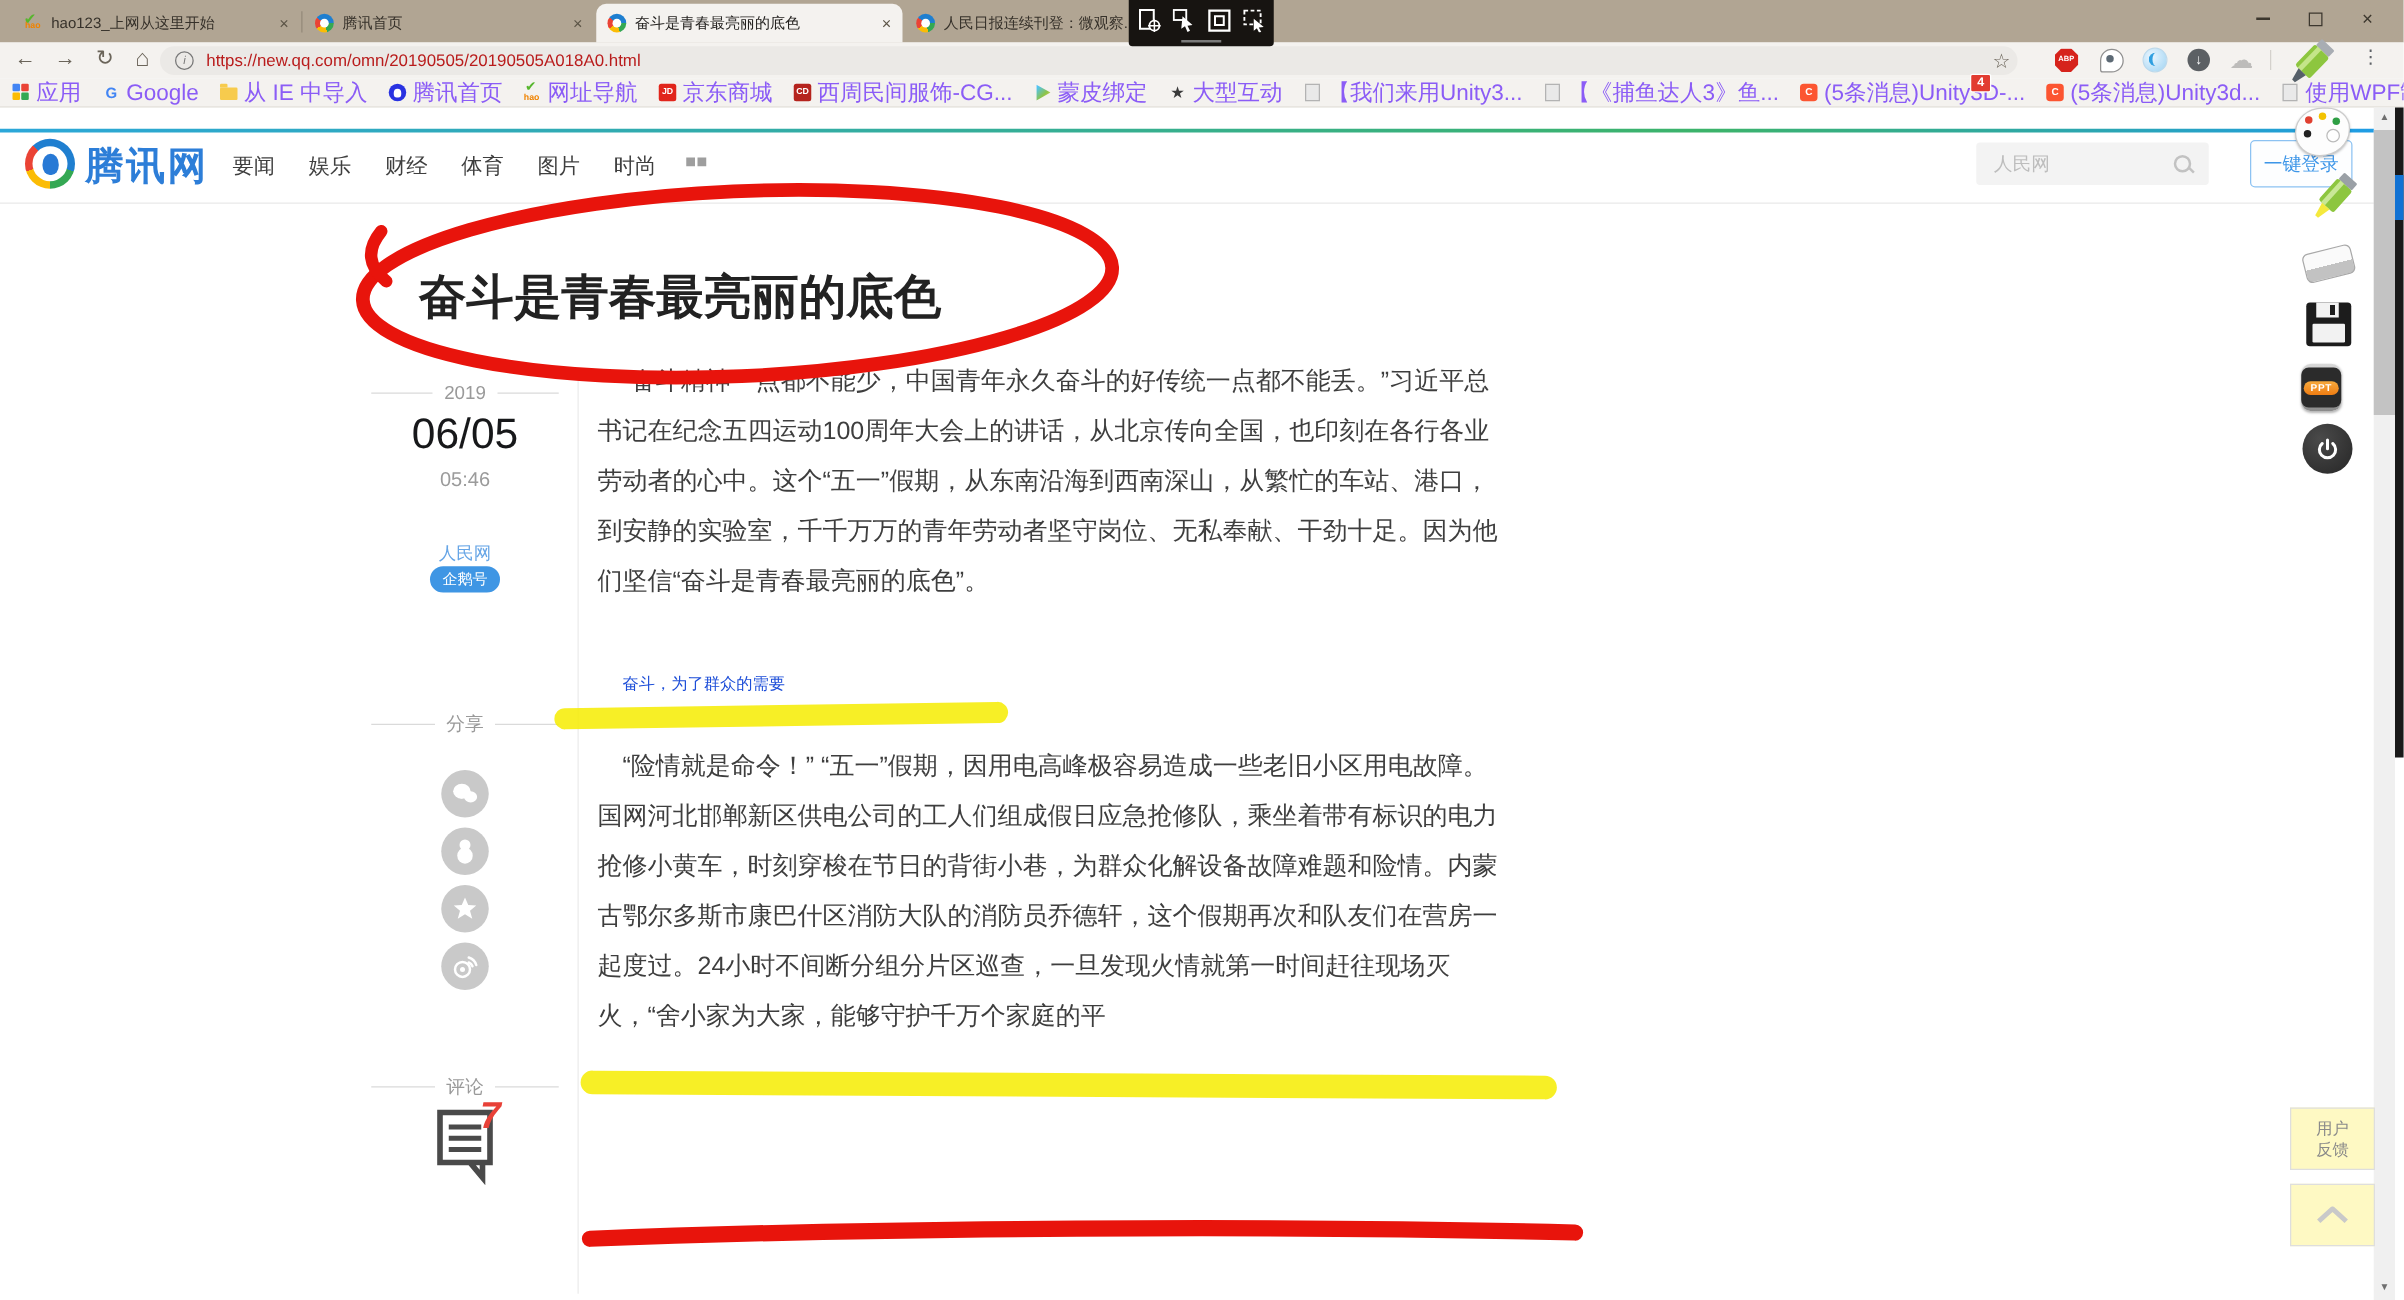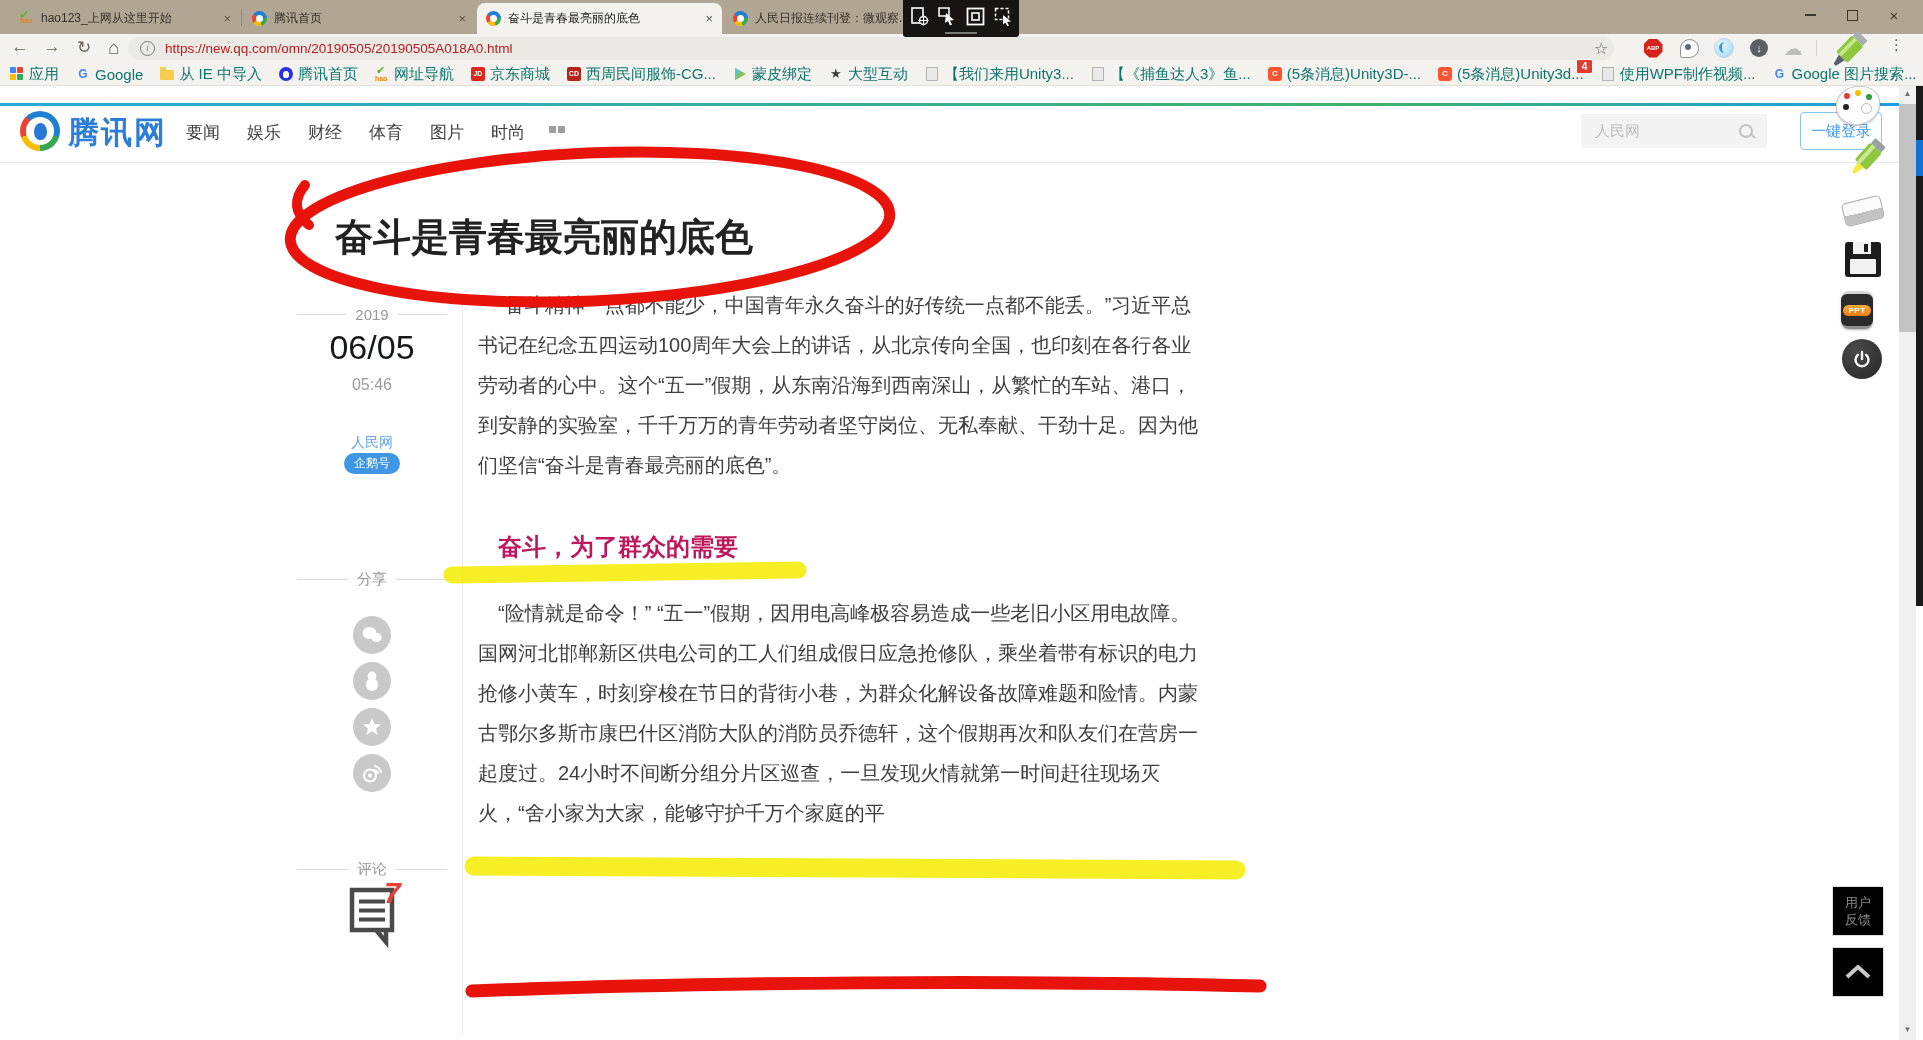--- a/index.html
+++ b/index.html
@@ -43,21 +43,21 @@
   .swan{width:18px;height:18px;border-radius:50%;background:radial-gradient(circle at 35% 35%,#eaf6ff,#9fd3f2);position:relative;border:1px solid #bcd9ec}
   .swan::after{content:"";position:absolute;left:4px;top:3px;width:9px;height:11px;border-left:3px solid #2f9fe0;border-radius:50%}
   .dlc{width:18px;height:18px;border-radius:50%;background:#5c6064;color:#fff;font-size:11px;line-height:18px;text-align:center}
   .cloudg{color:#bdbcba;font-size:19px}
   .extsep{top:40px;width:1px;height:16px;background:#d4d1cc}
   .kebab{top:36px;font-size:15px;color:#5f6368;letter-spacing:0}
   
   #bmbar{left:0;top:63px;width:1923px;height:23px;background:#f4f2ef;border-bottom:1px solid #e4e1dc;
          display:flex;align-items:center;padding-left:10px;box-sizing:border-box;overflow:hidden}
   .bm{display:inline-flex;align-items:center;margin-right:17px;flex:none}
-  .bml{font-size:15px;color:#0f766e;margin-left:5px;white-space:nowrap}
+  .bml{font-size:18px;color:#8b5cf6;margin-left:5px;white-space:nowrap}
   .bmi{width:14px;height:14px;position:relative;flex:none;font-size:11px;line-height:14px;text-align:center}
   .i-grid{display:grid;grid-template-columns:6px 6px;grid-template-rows:6px 6px;gap:1px}
   .i-grid span{border-radius:1px}
   .i-g{color:#4285f4;font-weight:bold;font-size:12px}
   .i-folder{background:#f7cb4d;border-radius:1px;height:10px;margin-top:3px;position:relative}
   .i-folder::before{content:"";position:absolute;top:-3px;left:0;width:6px;height:3px;background:#f7cb4d;border-radius:1px 1px 0 0}
   .i-baidu{background:#2932e1;border-radius:50%}
   .i-baidu::after{content:"";position:absolute;left:4px;top:4px;width:6px;height:7px;background:#fff;border-radius:50% 50% 40% 40%}
   .i-hao{position:relative}
   .i-hao .chk{position:absolute;left:1px;top:-4px;color:#56b62c;font-size:11px;font-weight:bold}
@@ -97,21 +97,21 @@
   #mdate{left:297px;top:328px;width:150px;text-align:center;font-size:34px;color:#17181a;font-weight:500}
   #mtime{left:297px;top:376px;width:150px;text-align:center;font-size:16px;color:#9b9b9b}
   #msrc{left:297px;top:434px;width:150px;text-align:center;font-size:14px;color:#66a5e6}
   #mbadge{left:344px;top:453px;width:56px;height:21px;background:#3f96e4;border-radius:11px;color:#fff;
           font-size:12px;display:flex;align-items:center;justify-content:center}
   .sharec{left:353px;width:38px;height:38px;border-radius:50%;background:#c9c9c9;display:flex;align-items:center;justify-content:center}
   #cmticon{left:346px;top:884px}
   #cmt7{left:384px;top:876px;font-size:30px;font-style:italic;font-weight:600;color:#e84138}
   #body{left:478px;top:285px;width:730px;font-size:20px;line-height:40px;color:#3e3e3e}
   #body p{margin:0;text-indent:20px}
-  #body h3{margin:42px 0 0 0;font-size:24px;color:#be185d;text-indent:20px;font-weight:bold}
+  #body h3{margin:42px 0 0 0;font-size:13px;color:#1d4ed8;text-indent:20px;font-weight:normal}
   #body .p2{margin-top:40px}
   #body .p3{margin-top:26px}
   
   #marks{left:0;top:0;z-index:40;pointer-events:none}
   .tool{z-index:50}
   #palette{left:1836px;top:86px;width:42px;height:37px;background:#fdfdfd;border:1px solid #ccc;
            border-radius:55% 45% 60% 50%;box-shadow:0 1px 2px rgba(0,0,0,.25)}
   #palette i{position:absolute;border-radius:50%;width:6px;height:6px}
   #eraser{left:1841px;top:193px;width:42px;height:36px}
   #eraser .e1{position:absolute;left:2px;top:6px;width:38px;height:22px;border-radius:5px;
@@ -122,21 +122,21 @@
   #floppy .lb{position:absolute;left:5px;top:17px;width:26px;height:15px;background:#f2f2f2;border-radius:1px}
   #ppt{left:1841px;top:291px;width:32px;height:38px;border-radius:8px;
        background:linear-gradient(180deg,#d9d9d9,#8a8a8a);box-shadow:0 1px 2px rgba(0,0,0,.3);
        display:flex;align-items:center;justify-content:center}
   #ppt .in{width:36px;height:32px;border-radius:6px;background:#2b2b2b;display:flex;align-items:center;justify-content:center}
   #ppt .pill{background:linear-gradient(180deg,#f7a93c,#ef7d13);border-radius:7px;padding:1px 5px;
        color:#fff;font-size:8px;font-weight:bold;letter-spacing:.5px}
   #power{left:1842px;top:339px;width:40px;height:40px;border-radius:50%;
         background:radial-gradient(circle at 35% 30%,#4a4a4a,#262626);display:flex;align-items:center;justify-content:center}
   
-  .fbbox{left:1832px;width:52px;height:50px;background:#000000;border:1px solid #dedede;box-sizing:border-box;z-index:45;
+  .fbbox{left:1832px;width:68px;height:50px;background:#fef9c3;border:1px solid #dedede;box-sizing:border-box;z-index:45;
          display:flex;align-items:center;justify-content:center;text-align:center;color:#8a8a8a;font-size:13px;line-height:17px}
   #sbtrack{left:1899px;top:86px;width:17px;height:954px;background:#f0f0f0;z-index:30}
   #sbthumb{left:1899px;top:104px;width:17px;height:228px;background:#c3c3c3;z-index:31}
   .sbarrow{left:1899px;width:17px;height:16px;color:#6f6f6f;font-size:8px;text-align:center;line-height:16px;z-index:32}
   #edgestrip{left:1916px;top:86px;width:7px;height:520px;background:#191919;z-index:29}
   #edgeblue{left:1916px;top:140px;width:7px;height:36px;background:#1272d3;z-index:29}
 </style>
 </head>
 <body>
 

